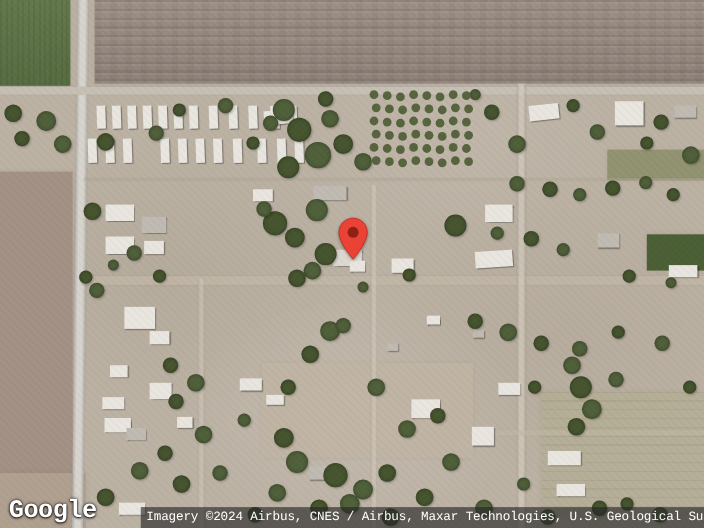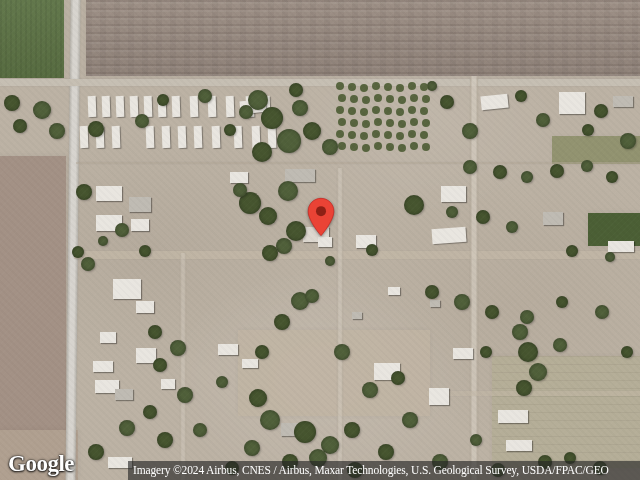--- a/index.html
+++ b/index.html
@@ -1,18 +1,18 @@
 <!DOCTYPE html>
 <html><head>
 <meta charset="utf-8">
 <style>
   html,body{margin:0;padding:0;background:#000;}
   #map{
     position:relative;width:640px;height:480px;overflow:hidden;
-    font-family:Liberation Serif, serif;
+    font-family:Liberation Mono, monospace;
     background:
       radial-gradient(220px 160px at 320px 380px, rgba(255,255,255,.10), transparent 70%),
       radial-gradient(300px 200px at 520px 300px, rgba(120,100,80,.08), transparent 70%),
       radial-gradient(260px 180px at 150px 250px, rgba(90,75,60,.07), transparent 70%),
       radial-gradient(200px 140px at 420px 120px, rgba(255,255,255,.06), transparent 70%),
       #bcb2a4;
   }
   #scenery,#grain{position:absolute;inset:0;}
   #scenery div{position:absolute;}
   #grain{

